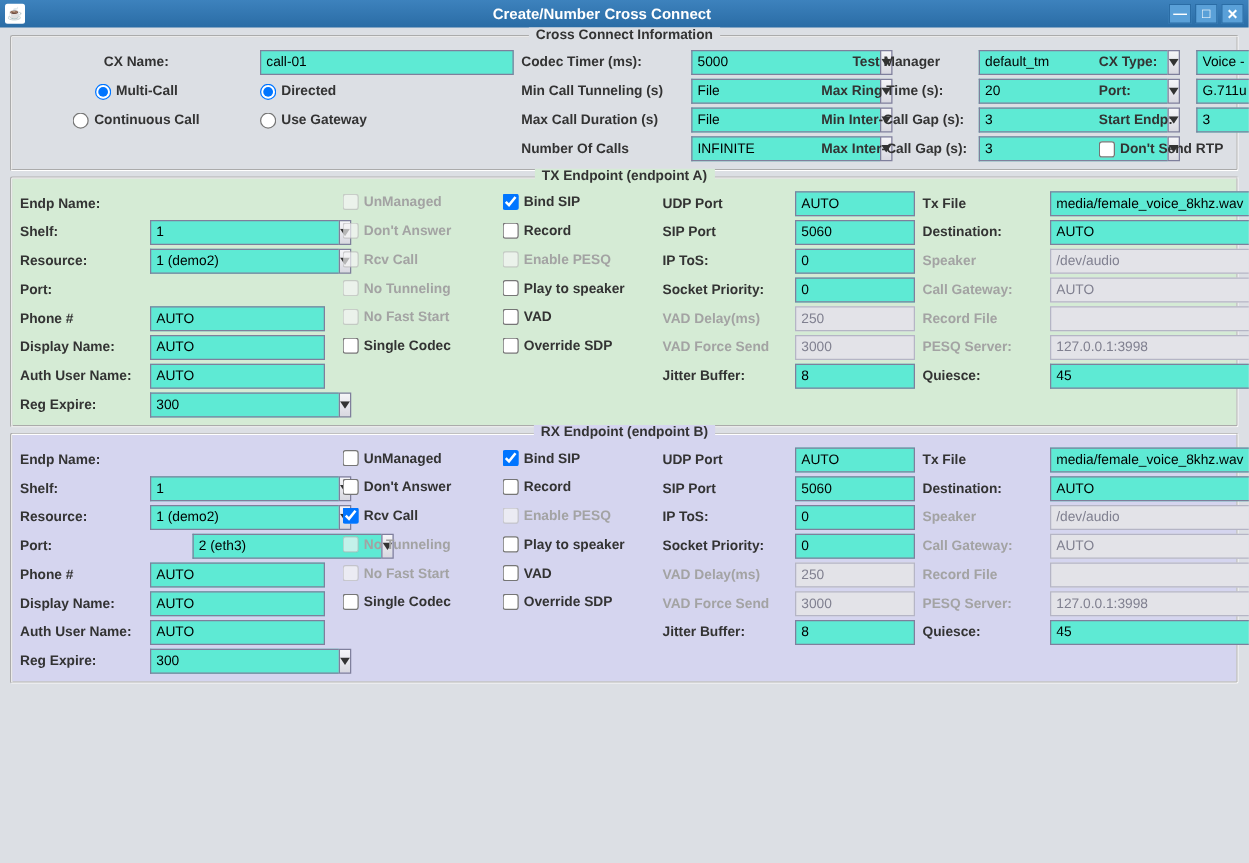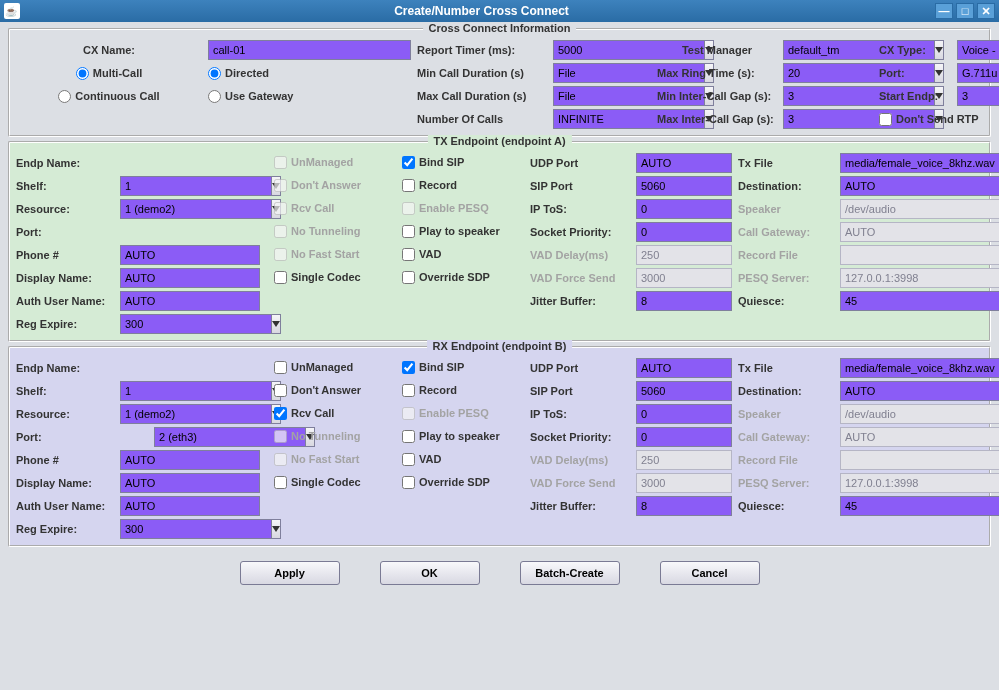--- a/index.html
+++ b/index.html
@@ -13,21 +13,21 @@
   .panel { border: 2px groove #fff; border-radius: 2px; margin-bottom: 4px; position: relative; padding: 10px 6px 6px 6px; }
   .panel-title { position: absolute; top: -8px; left: 50%; transform: translateX(-50%); background: inherit; padding: 0 6px; font-weight: bold; }
   .panel.top { background: #dcdfe4; }
   .panel.tx  { background: #d5ebd5; }
   .panel.rx  { background: #d5d5ef; }
   .grid { display: grid; align-items: center; gap: 3px 6px; }
   .grid.top { grid-template-columns: 90px 90px 90px 107px 130px 82px 10px 120px 52px 32px 72px 82px 10px; }
   .grid.ep  { grid-template-columns: 98px 132px 10px 16px 100px 16px 100px 100px 96px 96px 185px; }
   label, .lbl { white-space: nowrap; font-weight: bold; }
   .lbl.light { color: #a3a3a3; font-weight: bold; }
-  input[type=text] { height: 20px; border: 1px solid #7f7f9c; padding: 0 4px; font: inherit; background: #8b5cf6; }
+  input[type=text] { height: 20px; border: 1px solid #7f7f9c; padding: 0 4px; font: inherit; background: #5eead4; }
   input[type=text]:disabled { background: #e3e3e8; color: #808090; border-color: #b5b5c5; }
   .combo { display: inline-flex; height: 20px; }
   .combo input[type=text] { flex: 1; border-right: none; }
   .combo .cbtn { width: 18px; border: 1px solid #7f7f9c; background: linear-gradient(#f5f5f8, #d8d8e0); display:flex; align-items:center; justify-content:center; }
   .combo .cbtn svg { width: 8px; height: 6px; }
   .combo.disabled input[type=text] { background: #e3e3e8; color: #808090; }
   .chk { display:inline-flex; align-items:center; gap:4px; }
   .chk input { width:13px; height:13px; }
   .chk.dis { color:#a3a3a3; }
   .radio { display:inline-flex; align-items:center; gap:4px; font-weight: bold;}
@@ -49,21 +49,21 @@
 </div>
 
 <div class="content">
 
 <div class="panel top">
   <div class="panel-title" style="background:#dcdfe4;">Cross Connect Information</div>
   <div class="grid top">
 
     <span class="lbl" style="grid-column:1/3;text-align:center;">CX Name:</span>
     <input type="text" style="grid-column: 3 / 5;" value="call-01">
-    <span class="lbl">Report Timer (ms):</span>
+    <span class="lbl">Codec Timer (ms):</span>
     <div class="combo" style="grid-column:6/8;">
       <input type="text" value="5000" style="">
           <span class="cbtn">
             <svg viewBox="0 0 8 6">
               <path class="tri" d="M0 0h8L4 6z"></path>
             </svg>
           </span>
     </div>
     <span class="lbl" style="text-align:center;">Test Manager</span>
     <div class="combo" style="grid-column:9/11;">
@@ -80,21 +80,21 @@
     </div>
 
     <label class="radio" style="grid-column:1/3;justify-content:center;">
           <input type="radio" checked="" style="">
           <span>Multi-Call</span>
         </label>
     <label class="radio" style="grid-column:3/5;">
           <input type="radio" checked="" style="">
           <span>Directed</span>
         </label>
-    <span class="lbl">Min Call Duration (s)</span>
+    <span class="lbl">Min Call Tunneling (s)</span>
     <div class="combo" style="grid-column:6/8;">
       <input type="text" value="File" style="">
           <span class="cbtn">
             <svg viewBox="0 0 8 6">
               <path class="tri" d="M0 0h8L4 6z"></path>
             </svg>
           </span>
     </div>
     <span class="lbl">Max Ring Time (s):</span>
     <div class="combo" style="grid-column:9/11;">
@@ -414,20 +414,14 @@
             <span class="cbtn">
               <svg viewBox="0 0 8 6">
                 <path class="tri" d="M0 0h8L4 6z"></path>
               </svg>
             </span>
           </div></span>
         <span style="grid-column:4/12"></span>
       </div>
 </div>
 
-<div class="button-bar">
-  <button class="btn">Apply</button>
-  <button class="btn">OK</button>
-  <button class="btn">Batch-Create</button>
-  <button class="btn">Cancel</button>
+
 </div>
 
-</div>
-
 </body></html>

